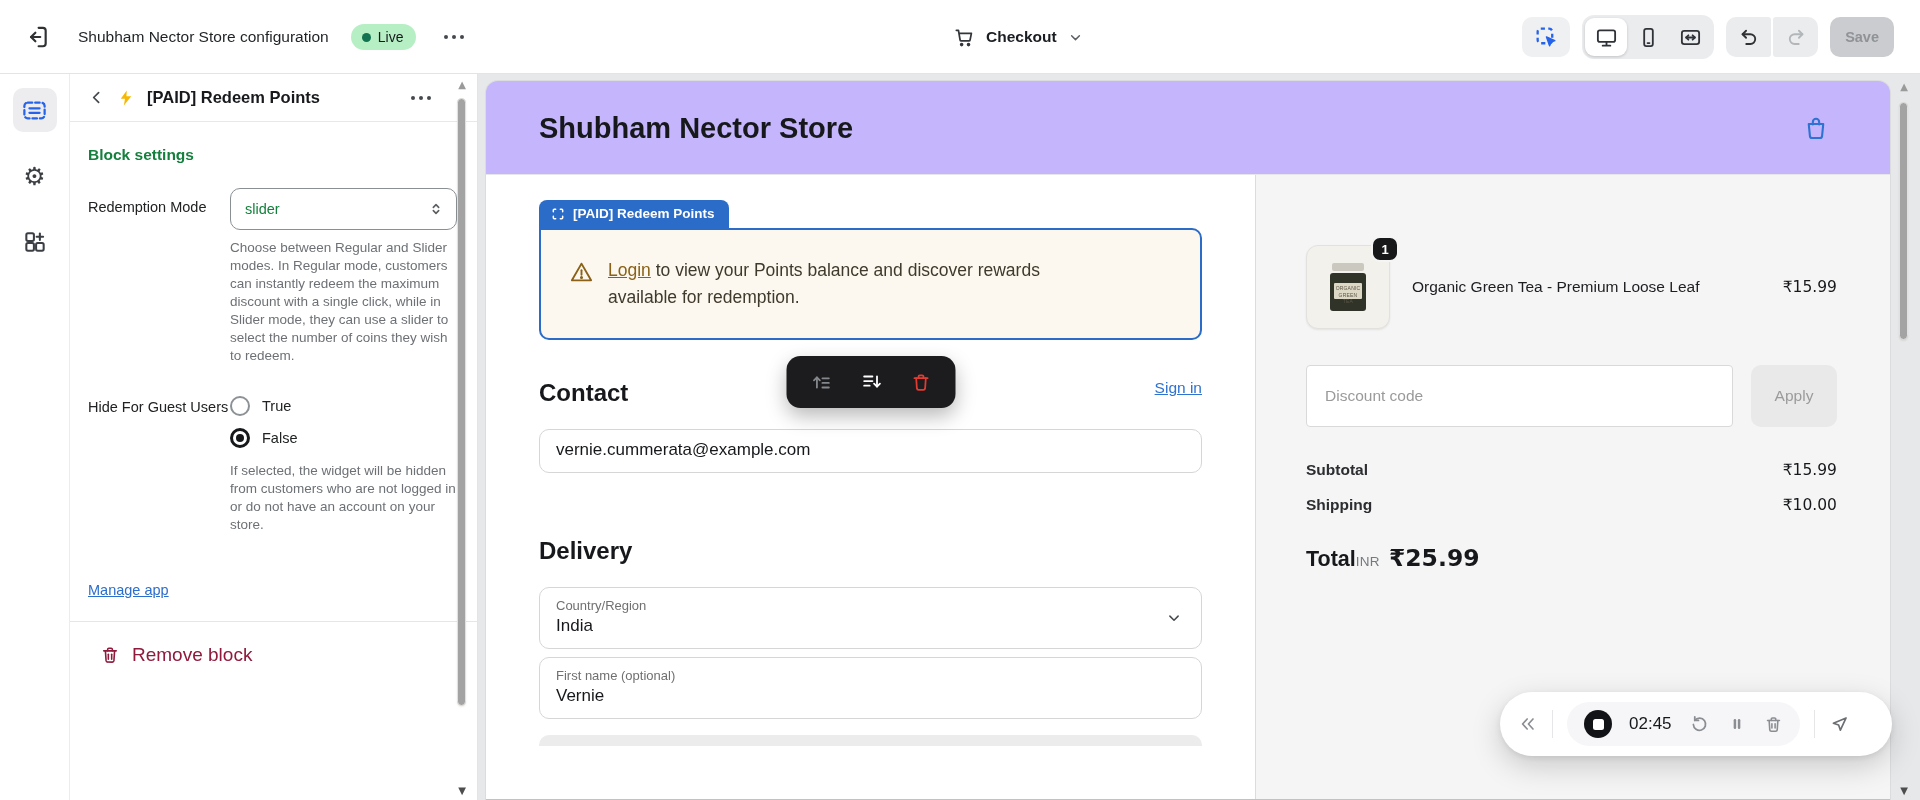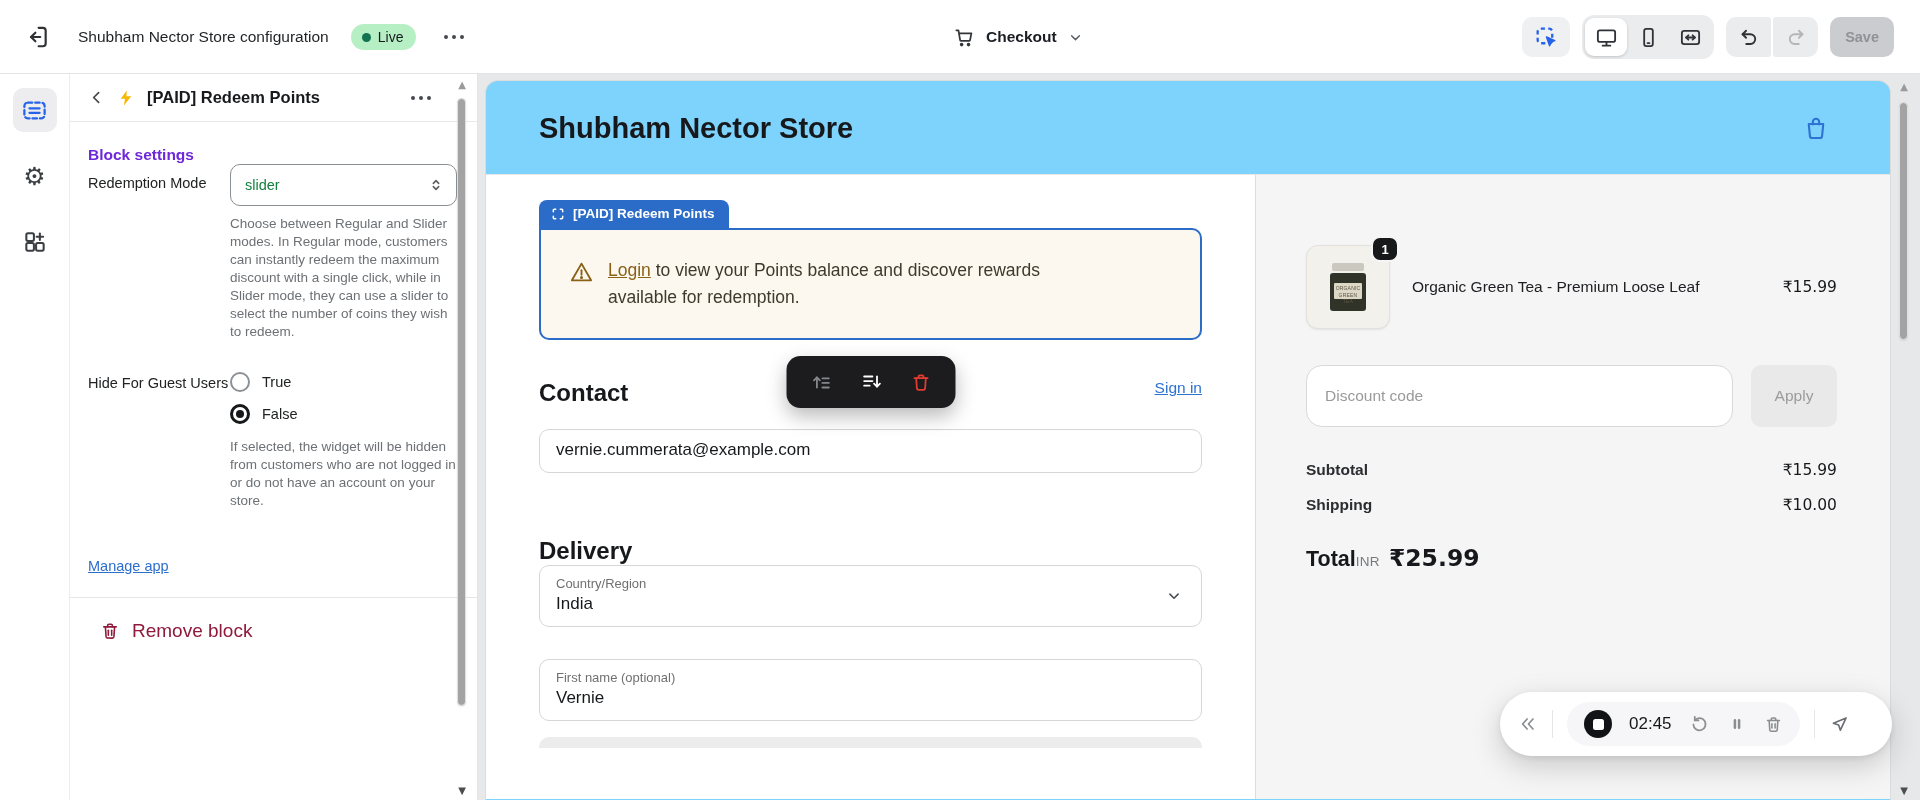--- a/index.html
+++ b/index.html
@@ -35,21 +35,21 @@
   .rail-item { width:44px; height:44px; margin:14px auto 22px; border-radius:10px; display:flex; align-items:center; justify-content:center; }
   .rail-item.active { background:#ededef; }
   .gear-glyph { font-family:"DejaVu Sans",sans-serif; font-size:25px; color:#3b3f44; line-height:1; }
 
   
   .panel { position:absolute; top:74px; left:70px; width:408px; height:726px; background:#fff; z-index:19; border-right:1px solid #e4e4e4; }
   .panel-header { height:48px; display:flex; align-items:center; padding:0 40px 0 18px; gap:12px; border-bottom:1px solid #e8e8e8; }
   .panel-title { font-size:16.5px; font-weight:700; color:#17191c; flex:0 1 auto; }
   .panel-header .dots { margin-left:auto; }
   .panel-body { padding:24px 20px 0 18px; }
-  .section-title { font-size:15.5px; font-weight:700; color:#6d28d9; }
+  .section-title { font-size:15.5px; font-weight:700; color:#15803d; margin-bottom:24px; }
   .field-row { display:flex; margin-bottom:22px; }
   .field-label { width:142px; font-size:14.5px; color:#202223; line-height:1.25; padding-top:10px; flex:none; }
   .field-control { flex:1; }
   .select-box { height:42px; border:1px solid #8a8f94; border-radius:10px; display:flex; align-items:center; padding:0 12px 0 14px; background:#fff; }
   .select-value { font-size:14.5px; color:#15803d; flex:1; }
   .help-text { font-size:13.5px; color:#6d7175; line-height:1.34; margin-top:9px; }
   .radio-row { display:flex; align-items:center; gap:12px; margin-bottom:12px; }
   .radio { width:20px; height:20px; border-radius:50%; border:2px solid #8c9196; background:#fff; position:relative; flex:none; }
   .radio.selected { border:3px solid #16181a; }
   .radio.selected::after { content:""; position:absolute; left:50%; top:50%; transform:translate(-50%,-50%); width:8px; height:8px; border-radius:50%; background:#16181a; }
@@ -61,21 +61,21 @@
 
   
   .vscroll { position:absolute; width:16px; display:flex; flex-direction:column; align-items:center; z-index:40; }
   .vscroll .arr { font-size:10px; line-height:1; font-family:"DejaVu Sans",sans-serif; }
   .vscroll .track { flex:1; width:16px; position:relative; }
   .vscroll .thumb { position:absolute; left:3px; width:9px; background:#a3a3a3; border-radius:5px; }
   .panel-scroll { left:454px; top:80px; height:716px; }
   .preview-scroll { left:1896px; top:82px; height:714px; }
 
   
-  .card { position:absolute; left:486px; top:81px; width:1404px; height:719px; background:#7dd3fc; border-radius:12px 12px 0 0; box-shadow:0 0 0 1px rgba(0,0,0,.05); overflow:hidden; z-index:10; }
+  .card { position:absolute; left:486px; top:81px; width:1404px; height:719px; background:#c4b5fd; border-radius:12px 12px 0 0; box-shadow:0 0 0 1px rgba(0,0,0,.05); overflow:hidden; z-index:10; }
   .shop-header { height:94px; position:relative; border-bottom:1px solid #e7e7e7; }
   .shop-name { position:absolute; left:53px; top:50%; transform:translateY(-50%); font-size:29px; font-weight:700; color:#16181b; }
   .bag-btn { position:absolute; right:60px; top:50%; transform:translateY(-50%); color:#2e72d2; }
   .card-body { display:flex; height:624px; }
   .col-left { flex:1; position:relative; padding:0 53px; background:#fff; }
   .col-right { width:635px; background:#f5f5f5; border-left:1px solid #dcdcdc; padding:0 53px 0 50px; }
 
   
   .widget-tab { display:inline-flex; align-items:center; gap:8px; margin-top:25px; background:#2b6cc8; color:#fff; border-radius:8px 8px 0 0; padding:6px 14px 7px 12px; font-size:13.5px; font-weight:700; }
   .widget-box { border:2px solid #2b6cc8; border-radius:0 10px 10px 10px; background:#fcf8ef; padding:27px 28px; display:flex; gap:14px; }
@@ -87,38 +87,38 @@
   .block-toolbar { position:absolute; top:181px; left:50%; transform:translateX(-50%); background:#1c1c1e; border-radius:14px; padding:15px 24px; display:flex; align-items:center; gap:28px; box-shadow:0 8px 20px rgba(0,0,0,.28); z-index:5; }
 
   .contact-row { display:flex; align-items:flex-start; justify-content:space-between; margin-top:39px; }
   .h2 { font-size:24px; font-weight:700; color:#16181b; }
   .signin-link { font-size:15.5px; color:#2e72d2; text-decoration:underline; }
   .field { border:1px solid #d6d6d6; border-radius:10px; background:#fff; padding:10px 16px 12px; position:relative; }
   .field .flabel { font-size:13px; color:#707070; display:block; margin-bottom:3px; }
   .field .fvalue { font-size:17px; color:#16181b; }
   .email-field { margin-top:22px; }
   .delivery-h { margin-top:64px; }
-  .country-field { }
+  .country-field { margin-top:22px; }
   .country-field .chev { position:absolute; right:18px; top:50%; transform:translateY(-50%); color:#45494d; }
-  .names-row { display:flex; gap:21px; margin-top:32px; }
+  .names-row { display:flex; gap:21px; margin-top:8px; }
   .names-row .field { flex:1; }
   .next-section-hint { height:11px; background:#ececec; border-radius:10px 10px 0 0; margin-top:16px; }
 
   
   .product-row { display:flex; align-items:center; margin-top:70px; }
   .thumb { width:84px; height:84px; border-radius:12px; background:#f3f1ec; border:1px solid #e3e1dd; box-shadow:0 1px 2px rgba(0,0,0,.08); position:relative; flex:none; display:flex; align-items:center; justify-content:center; }
   .qty-badge { position:absolute; top:-10px; right:-10px; min-width:28px; height:26px; background:#17181a; border:2px solid #f5f5f5; border-radius:9px; color:#fff; font-size:13px; font-weight:700; display:flex; align-items:center; justify-content:center; }
   .jar { width:36px; height:48px; position:relative; }
   .jar .lid { width:32px; height:8px; background:#cbc8bf; border-radius:2px; margin:0 auto; }
   .jar .body { width:36px; height:38px; background:#2f3328; border-radius:3px; margin-top:2px; position:relative; }
   .jar .label { position:absolute; left:4px; right:4px; top:10px; height:16px; background:#ddd7c6; border-radius:1px; font-size:5px; line-height:1.3; text-align:center; color:#5c5647; padding-top:2px; letter-spacing:.2px; }
   .product-title { flex:1; margin-left:22px; font-size:15.5px; color:#1c1e21; }
   .product-price { font-size:15.5px; color:#16181b; }
   .discount-row { display:flex; margin-top:36px; }
-  .discount-input { flex:1; height:62px; border:1px solid #d9d9d9; border-radius:16px; background:#fff; padding:0 18px; font-size:15.5px; color:#16181b; font-family:inherit; }
+  .discount-input { flex:1; height:62px; border:1px solid #d9d9d9; border-radius:4px; background:#fff; padding:0 18px; font-size:15.5px; color:#16181b; font-family:inherit; }
   .discount-input::placeholder { color:#9a9a9a; }
   .apply-btn { width:86px; height:62px; margin-left:18px; background:#e9e9ea; border:none; border-radius:10px; color:#9b9b9b; font-size:15.5px; font-weight:500; font-family:inherit; }
   .totals { margin-top:34px; }
   .trow { display:flex; justify-content:space-between; align-items:center; margin-bottom:17px; }
   .trow .tl { font-size:15.5px; font-weight:600; color:#2b2d30; }
   .trow .tv { font-size:15.5px; color:#16181b; }
   .total-row { display:flex; justify-content:flex-start; align-items:baseline; margin-top:30px; }
   .total-label { font-size:21.5px; font-weight:700; color:#16181b; }
   .total-right { display:flex; align-items:baseline; gap:9px; }
   .total-cur { font-size:13.5px; color:#767a7e; letter-spacing:.3px; }

